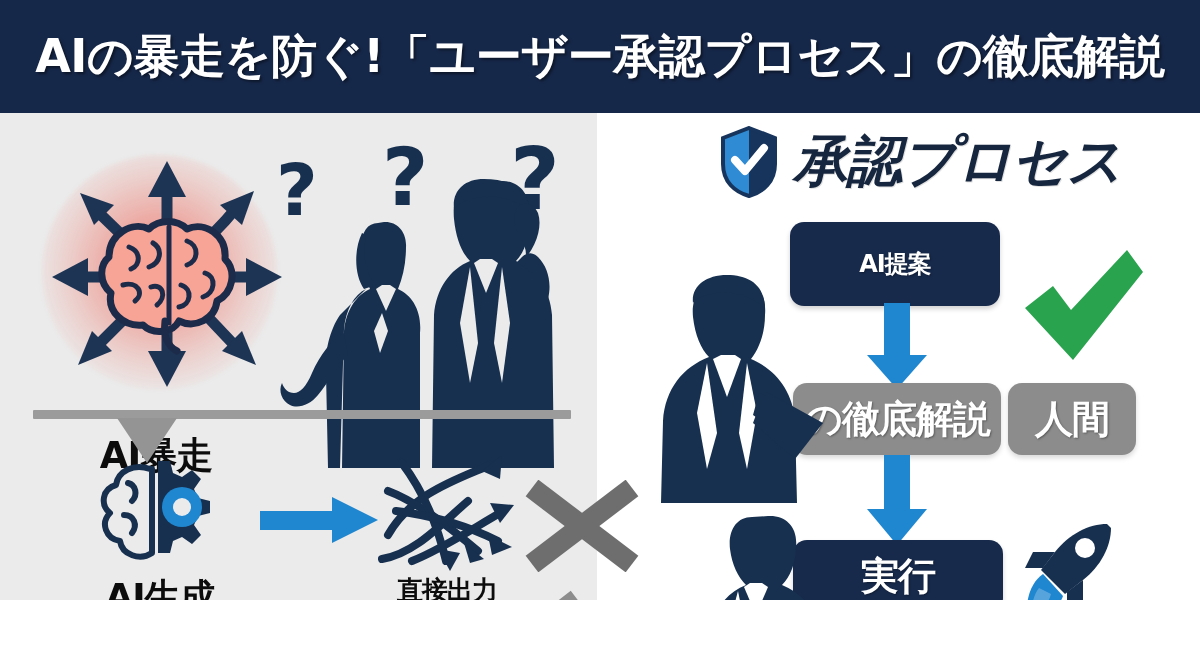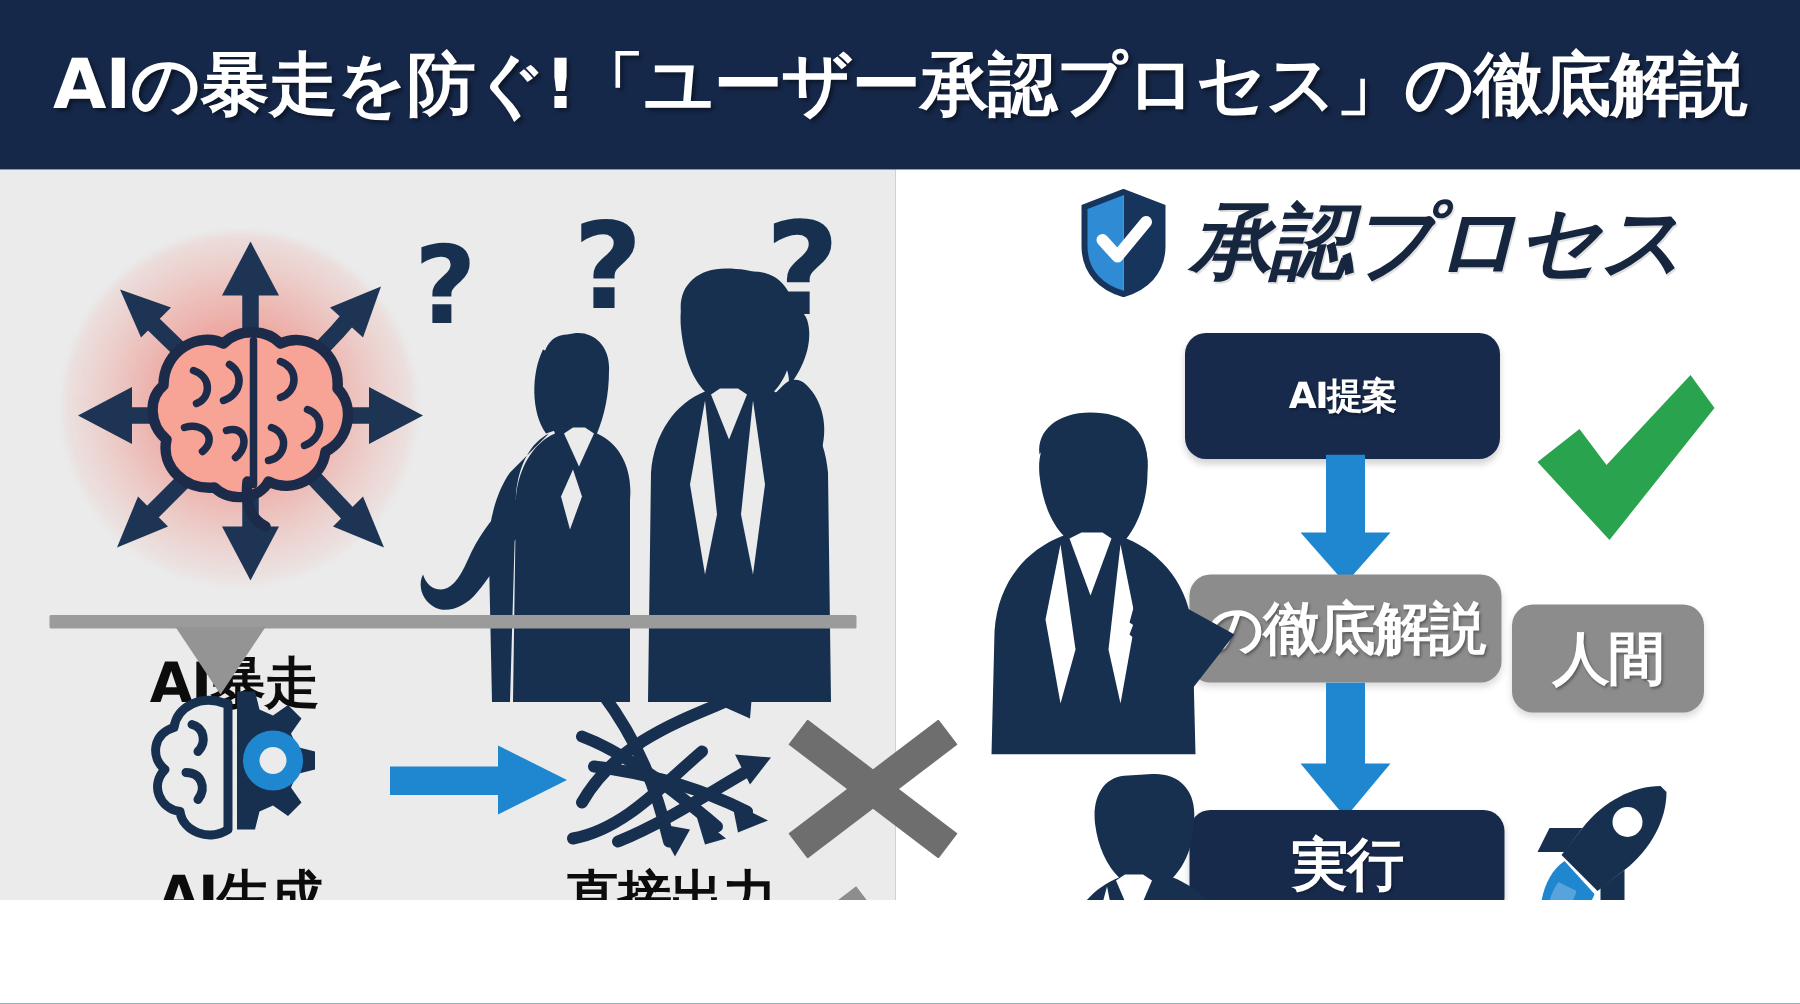--- a/index.html
+++ b/index.html
@@ -8,21 +8,21 @@
     padding: 0;
     background: #ffffff;
   }
   * { box-sizing: border-box; }
 
   .canvas {
     position: relative;
     width: 1200px;
     height: 600px;
     overflow: hidden;
-    background: #0f766e;
+    background: #4d7c0f;
     font-family: "DejaVu Sans", "Liberation Sans", sans-serif;
   }
 
   
   .banner {
     position: absolute;
     left: 0; top: 0;
     width: 1200px;
     height: 113px;
     background: #16284a;
@@ -105,21 +105,21 @@
     text-align: center;
     font-size: 36px;
     font-weight: bold;
     color: #0c0c0c;
     letter-spacing: -1px;
   }
   .label-chokusetsu {
     left: 322px; top: 460px;
     width: 250px;
     text-align: center;
-    font-size: 36px;
+    font-size: 26px;
     font-weight: bold;
     color: #0c0c0c;
     letter-spacing: -1px;
   }
 
   
   .bigx { left: 520px; top: 480px; width: 124px; height: 92px; }
 
   
   .approval-header {
@@ -148,21 +148,21 @@
     color: #ffffff;
     font-weight: bold;
     text-shadow: 1px 1px 2px rgba(0,0,0,0.35);
     letter-spacing: -1px;
   }
   .box-navy { background: #172a4c; box-shadow: 0 3px 5px rgba(0,0,0,0.18); }
   .box-gray { background: #8c8c8c; box-shadow: 0 3px 5px rgba(0,0,0,0.15); }
 
   .box-ai-teian  { left: 193px; top: 109px; width: 210px; height: 84px; font-size: 24px; }
   .box-kakunin   { left: 196px; top: 270px; width: 208px; height: 72px; font-size: 38px; }
-  .box-ningen    { left: 411px; top: 270px; width: 128px; height: 72px; font-size: 38px; margin-top: 20px; }
+  .box-ningen    { left: 411px; top: 270px; width: 128px; height: 72px; font-size: 38px; }
   .box-jikkou    { left: 196px; top: 427px; width: 210px; height: 72px; font-size: 38px; }
 
   
   .flow-arrow { position: absolute; }
 
   
   .sil-exec { left: 50px; top: 160px; }
   .sil-laptop { left: 63px; top: 398px; }
   .sil-pair { left: 270px; top: 30px; }
 

